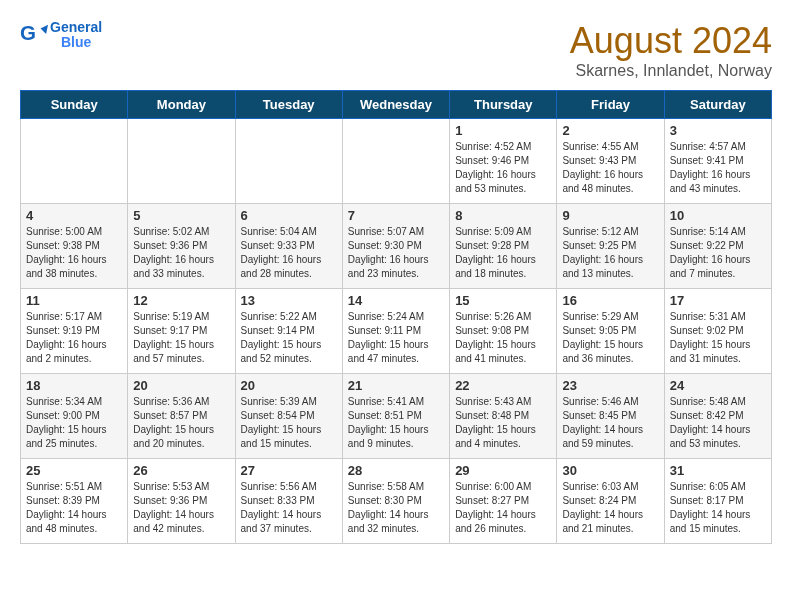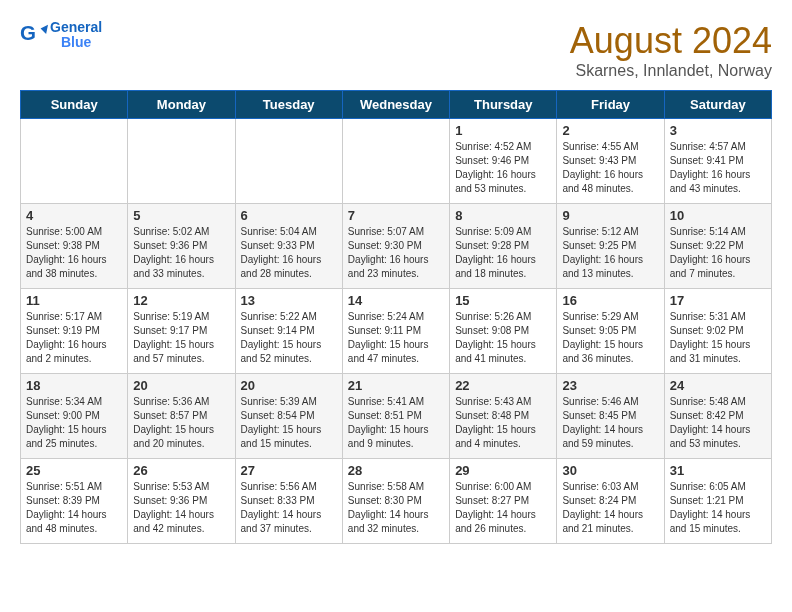--- a/index.html
+++ b/index.html
@@ -338,19 +338,19 @@
         <td>
           <div class="day-num">30</div>
           <div class="day-info">Sunrise: 6:03 AM
 Sunset: 8:24 PM
 Daylight: 14 hours
 and 21 minutes.</div>
         </td>
         <td>
           <div class="day-num">31</div>
           <div class="day-info">Sunrise: 6:05 AM
-Sunset: 1:21 PM
+Sunset: 8:17 PM
 Daylight: 14 hours
 and 15 minutes.</div>
         </td>
       </tr>
     </tbody>
 </table>
 
 </body></html>

